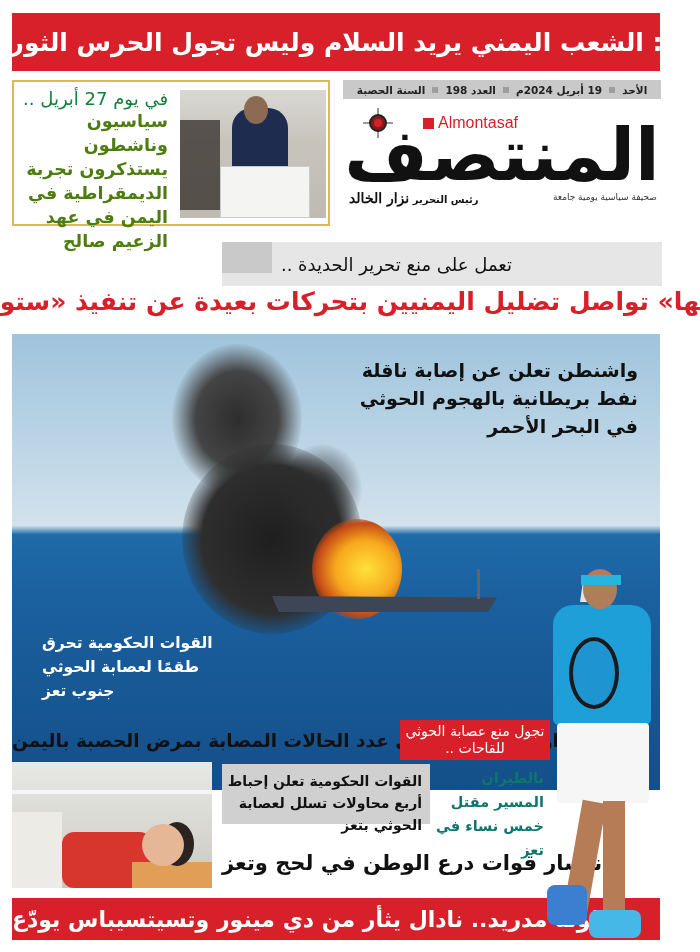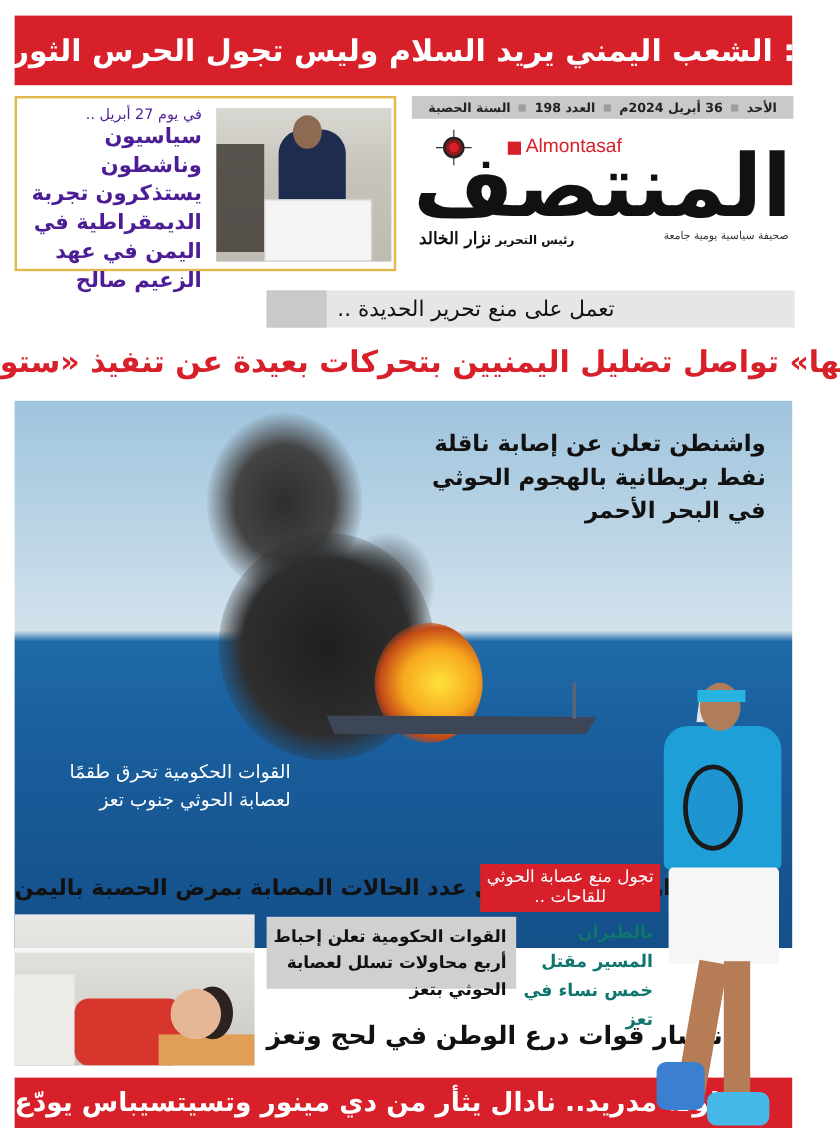--- a/index.html
+++ b/index.html
@@ -55,26 +55,26 @@
   .saleh-photo {
     position: absolute; left: 166px; top: 8px; width: 146px; height: 128px;
     background: linear-gradient(180deg, #d8d8d2 0%, #c8c4bc 40%, #bfbab2 100%);
     overflow: hidden;
   }
   .saleh-photo .person { position: absolute; left: 52px; top: 18px; width: 56px; height: 100px; background: #1e2c4f; border-radius: 20px 20px 4px 4px; }
   .saleh-photo .head { position: absolute; left: 64px; top: 6px; width: 24px; height: 28px; background: #8d6a52; border-radius: 50%; }
   .saleh-photo .box { position: absolute; left: 40px; top: 76px; width: 90px; height: 52px; background: #f4f4f2; border: 1px solid #ccc; }
   .saleh-photo .bg-people { position: absolute; left: 0; top: 30px; width: 40px; height: 90px; background: #3a3530; opacity: 0.8; }
   .saleh-text { position: absolute; right: 160px; top: 6px; width: 150px; text-align: right; }
-  .saleh-kicker { font-size: 12px; color: #4c1d95; }
-  .saleh-headline { font-size: 17.5px; font-weight: bold; line-height: 24px; color: #4c1d95; }
+  .saleh-kicker { font-size: 18px; color: #15803d; }
+  .saleh-headline { font-size: 17.5px; font-weight: bold; line-height: 24px; color: #4d7c0f; }
 
   
   .kicker-bar {
-    left: 222px; top: 242px; width: 440px; height: 31px;
+    left: 222px; top: 242px; width: 440px; height: 44px;
     background: #e6e6e6; display: flex; align-items: center;
   }
   .kicker-bar .grey-tab { position: absolute; left: 0; top: 0; width: 50px; height: 31px; background: #c9c9c9; }
   .kicker-bar .txt { position: absolute; right: 150px; font-size: 18px; color: #111; }
 
   .main-headline {
     left: 12px; top: 279px; width: 650px; height: 44px;
     font-size: 25px; font-weight: bold; color: #d8202b;
     display: flex; align-items: center; justify-content: center; white-space: nowrap;
   }
@@ -90,22 +90,22 @@
   .fire { position: absolute; left: 300px; top: 185px; width: 90px; height: 100px; background: radial-gradient(ellipse at 60% 50%, #ffe23a 0%, #f7a81e 40%, #c44a17 65%, rgba(150,40,10,0) 78%); border-radius: 50%; }
   .ship { position: absolute; left: 260px; top: 262px; width: 225px; height: 16px; background: #3c4656; clip-path: polygon(0 0, 100% 10%, 96% 100%, 3% 100%); }
   .ship-mast { position: absolute; left: 465px; top: 235px; width: 3px; height: 30px; background: #5b6576; }
   .sail { position: absolute; left: 568px; top: 240px; width: 8px; height: 28px; background: #dfe6ee; clip-path: polygon(50% 0, 100% 100%, 0 100%); }
 
   .photo-caption-tr {
     position: absolute; right: 22px; top: 22px; text-align: right;
     font-size: 19px; font-weight: bold; line-height: 28px; color: #111;
   }
   .photo-caption-bl {
-    position: absolute; left: 30px; top: 297px; text-align: right; width: 200px;
-    font-size: 15.5px; font-weight: normal; line-height: 24px; color: #ffffff;
+    position: absolute; left: 30px; top: 297px; text-align: left; width: 200px;
+    font-size: 15.5px; font-weight: bold; line-height: 24px; color: #ffffff;
   }
 
   
   .nadal { left: 543px; top: 565px; width: 120px; height: 380px; }
   .nadal .head { position: absolute; left: 40px; top: 4px; width: 34px; height: 40px; background: #b07d5a; border-radius: 50%; }
   .nadal .band { position: absolute; left: 38px; top: 10px; width: 40px; height: 10px; background: #27b4e0; }
   .nadal .shirt { position: absolute; left: 10px; top: 40px; width: 98px; height: 120px; background: #1e9fd8; border-radius: 20px 20px 6px 6px; }
   .nadal .racket { position: absolute; left: 26px; top: 72px; width: 50px; height: 72px; border: 4px solid #1a1a1a; border-radius: 50%; background: rgba(30,140,200,0.5); }
   .nadal .shorts { position: absolute; left: 14px; top: 158px; width: 92px; height: 80px; background: #f6f6f6; border-radius: 4px; }
   .nadal .leg1 { position: absolute; left: 30px; top: 236px; width: 24px; height: 110px; background: #b57c55; transform: rotate(10deg); }
@@ -161,21 +161,21 @@
 <body>
 
 <div class="abs top-banner">
   <span>المبعوث الأمريكي: الشعب اليمني يريد السلام وليس تجول الحرس الثوري الإيراني بصنعاء</span>
 </div>
 
 <div class="abs masthead">
   <div class="date-bar">
     <span>الأحد</span>
     <span class="sq"></span>
-    <span>36 أبريل 2024م</span>
+    <span>19 أبريل 2024م</span>
     <span class="sq"></span>
     <span>العدد 198</span>
     <span class="sq"></span>
     <span>السنة الحصبة</span>
   </div>
   <div class="logo-area">
     <svg class="crosshair" viewBox="0 0 30 30">
       <line x1="15" y1="0" x2="15" y2="30" stroke="#333" stroke-width="1"></line>
       <line x1="0" y1="15" x2="30" y2="15" stroke="#333" stroke-width="1"></line>
       <circle cx="15" cy="15" r="8" fill="#8a1a1a" stroke="#222" stroke-width="2"></circle>

